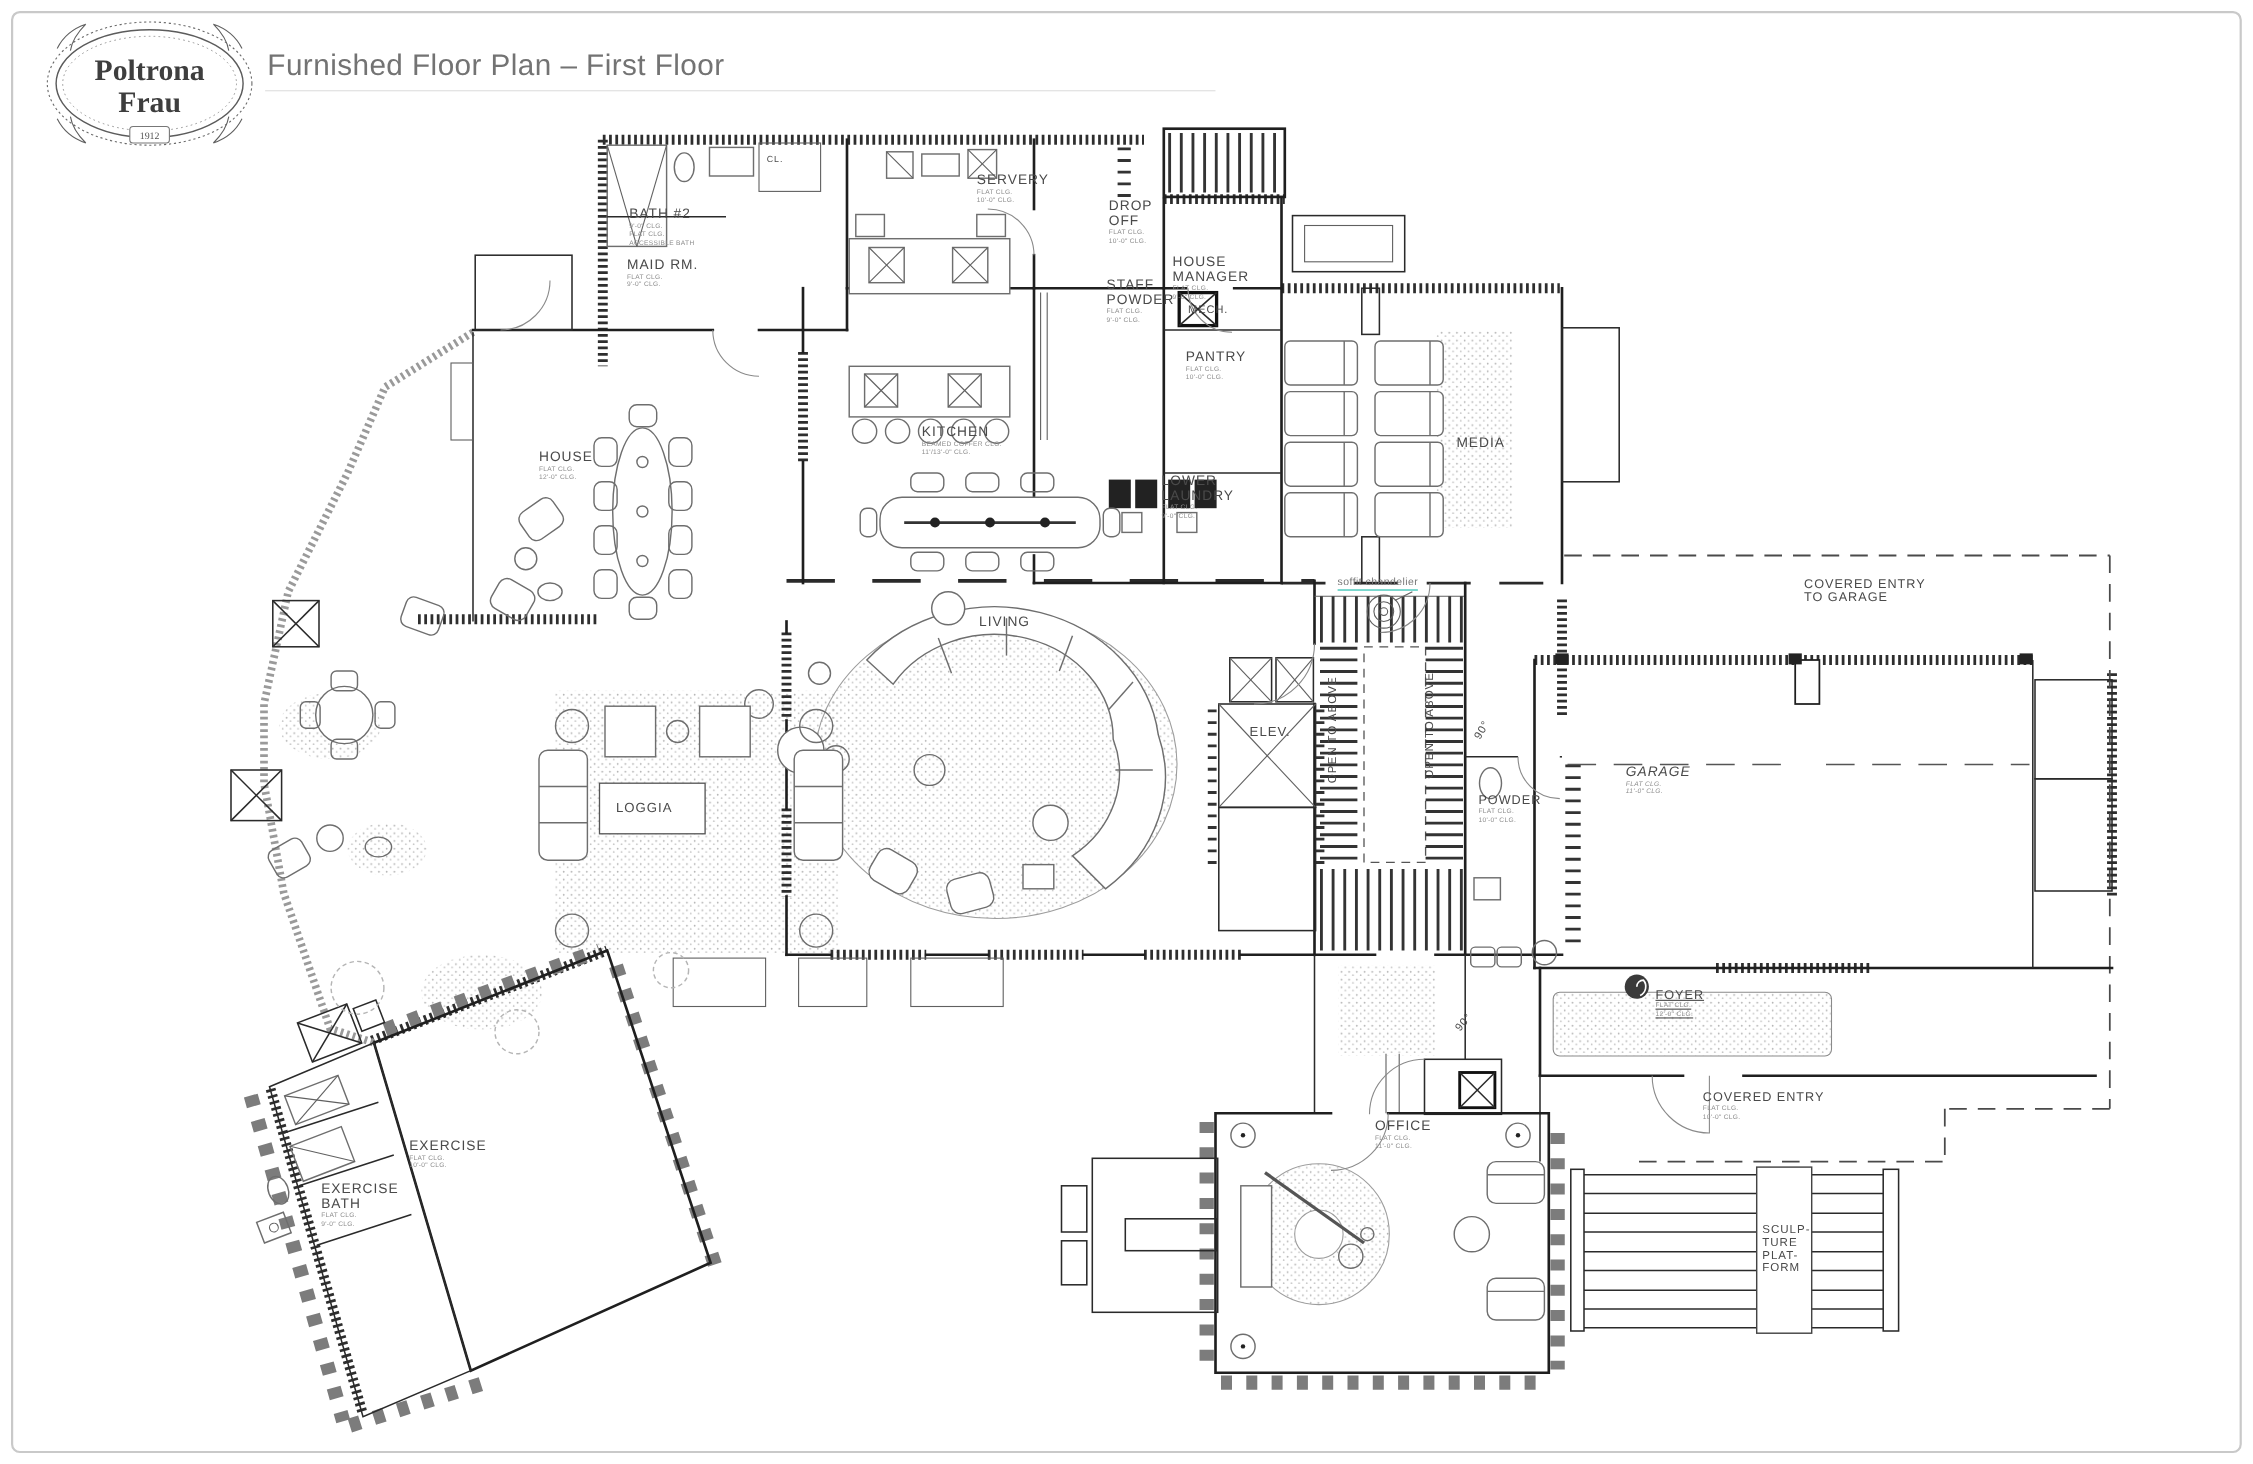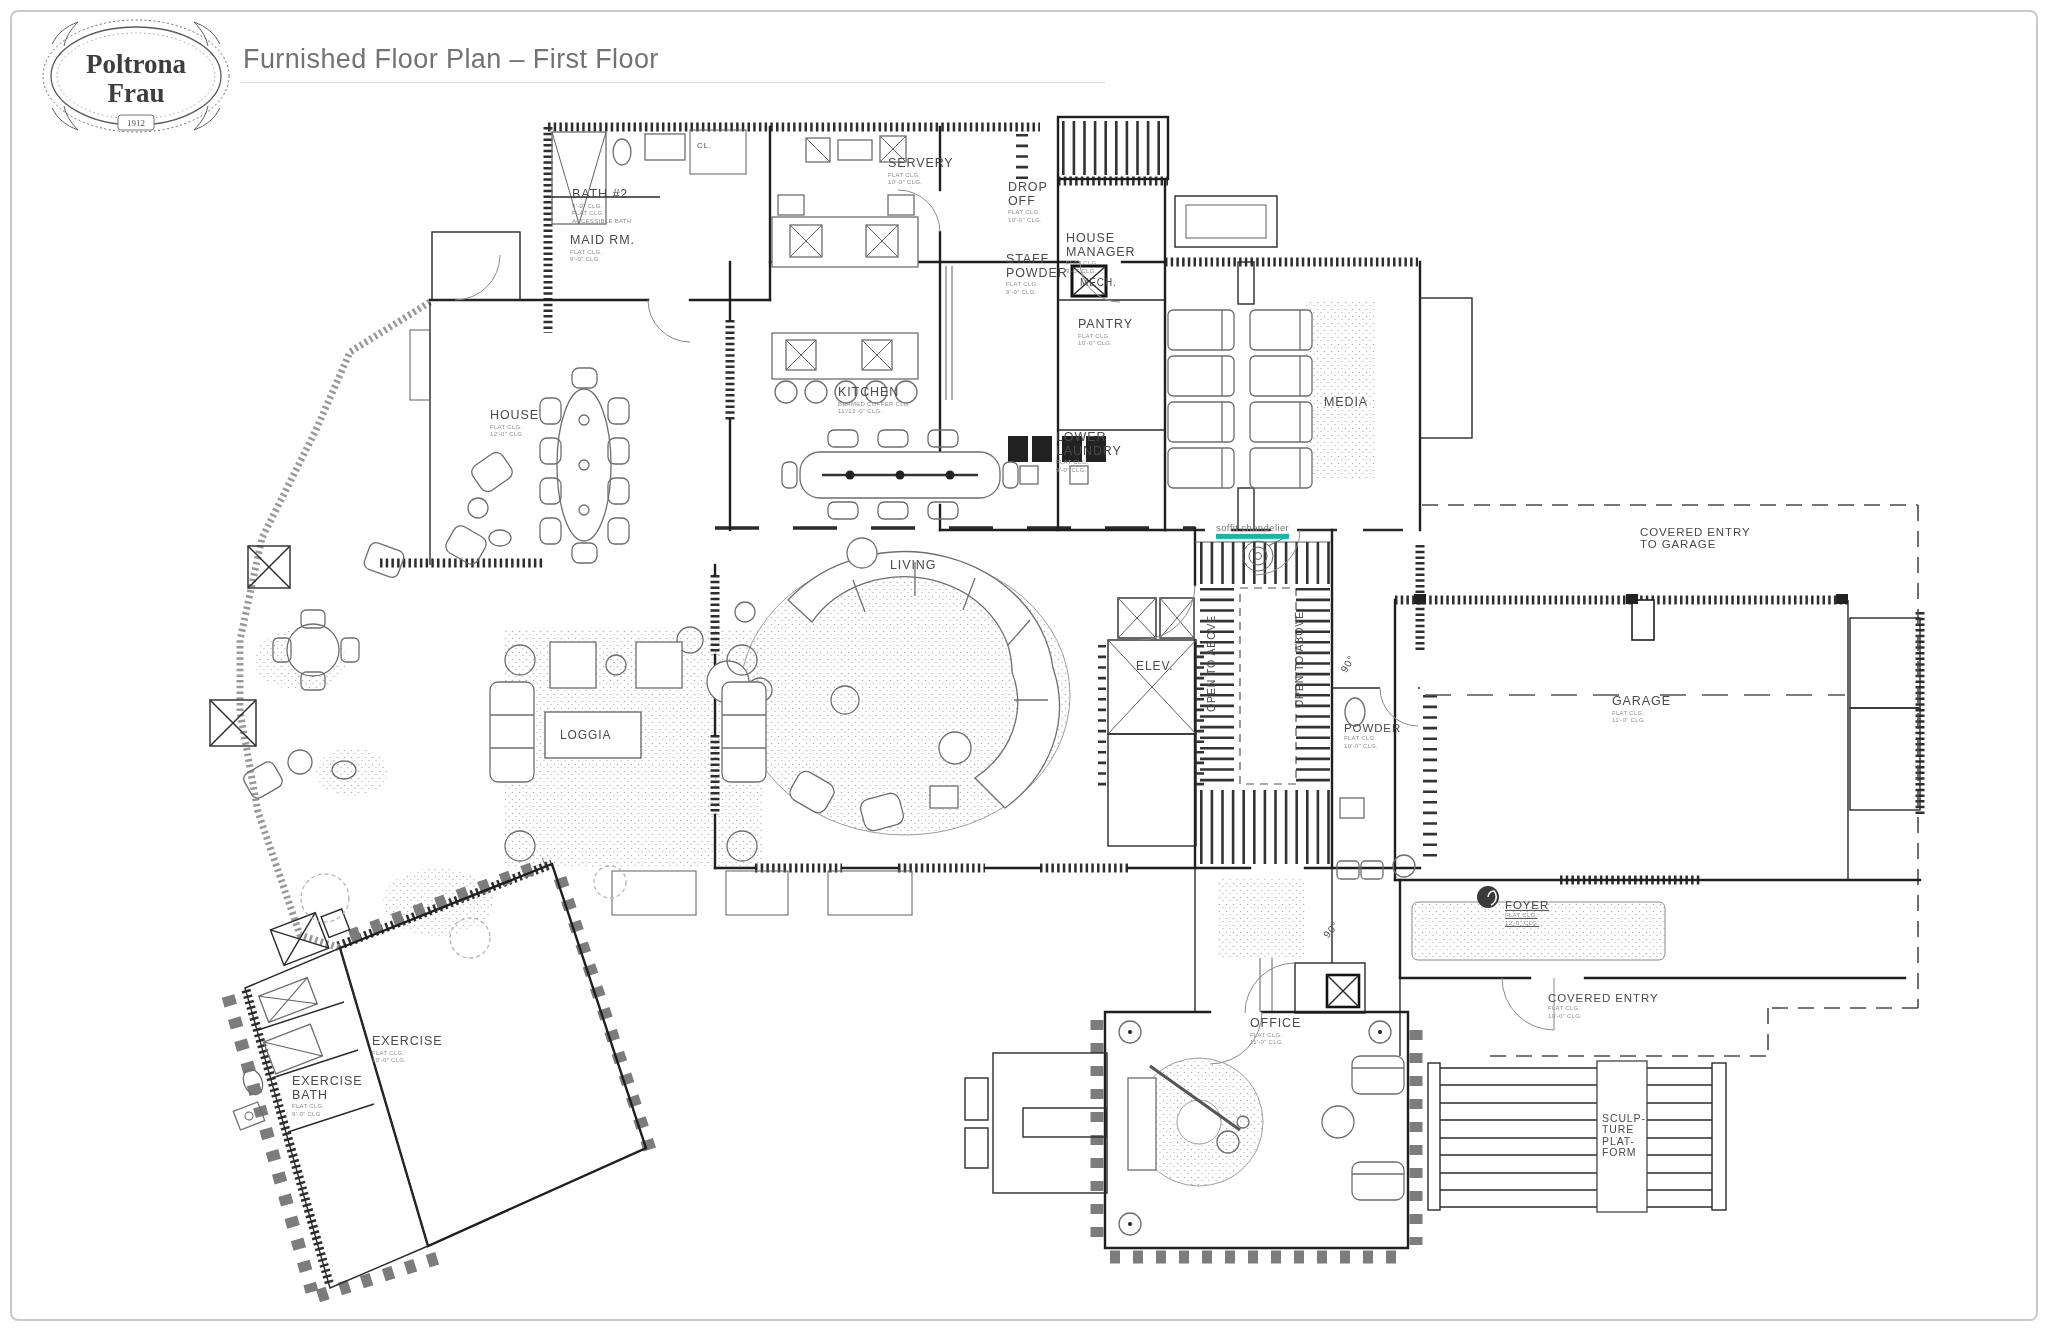--- a/index.html
+++ b/index.html
@@ -10,21 +10,21 @@
   .logo{position:absolute;left:38px;top:16px;width:196px;height:126px;}
   .title{position:absolute;left:243px;top:44px;font-size:27px;color:#737373;
          letter-spacing:.4px;font-weight:400;margin:0;}
   .title-rule{position:absolute;left:241px;top:82px;width:864px;border-bottom:1.5px solid #dedede;}
   
   .plan{position:absolute;inset:0;}
   #plan-svg{position:absolute;left:0;top:0;}
   .plan-label{position:absolute;translate:0 -50%;transform-origin:left center;
       color:#4a4a4a;font-size:12.5px;line-height:1.08;letter-spacing:.9px;white-space:nowrap;}
   .plan-label .sub{font-size:6px;color:#8d8d8d;letter-spacing:.3px;margin-top:1px;line-height:1.15;}
-  .annot{color:#767676;border-bottom:5px solid #14b8a6;letter-spacing:.4px;padding-bottom:1px;}
+  .annot{color:#767676;border-bottom:1px solid #14b8a6;letter-spacing:.4px;padding-bottom:1px;}
   
   .w{stroke:#1f1f1f;stroke-width:2.4;fill:none;stroke-linecap:square}
   .w1{stroke:#2a2a2a;stroke-width:1.4;fill:none}
   .thin{stroke:#606060;stroke-width:1;fill:none}
   .f{stroke:#6e6e6e;stroke-width:1.3;fill:#fff}
   .fn{stroke:#6e6e6e;stroke-width:1.3;fill:none}
   .hatch{stroke:#2e2e2e;stroke-width:9;stroke-dasharray:2.5 3.2;fill:none}
   .hatchg{stroke:#9a9a9a;stroke-width:7;stroke-dasharray:2.5 3.2;fill:none}
   .pav{stroke:#7c7c7c;stroke-width:13;stroke-dasharray:10 13;fill:none}
   .dash{stroke:#4a4a4a;stroke-width:1.6;stroke-dasharray:16 10;fill:none}
@@ -570,21 +570,21 @@
         <div>OPEN TO ABOVE</div>
       </div>
       <div class="plan-label" style="left: 1300px; top: 708px; font-size: 10.5px; transform: rotate(-90deg);">
         <div>OPEN TO ABOVE</div>
       </div>
       <div class="plan-label" style="left: 1344px; top: 736px; font-size: 11.5px;">
         <div>POWDER</div>
         <div class="sub">FLAT CLG.</div>
         <div class="sub">10'-0" CLG.</div>
       </div>
-      <div class="plan-label" style="left: 1612px; top: 710px;">
+      <div class="plan-label" style="left: 1478px; top: 710px; font-style: italic;">
         <div>GARAGE</div>
         <div class="sub">FLAT CLG.</div>
         <div class="sub">11'-0" CLG.</div>
       </div>
       <div class="plan-label" style="left: 1640px; top: 538px; font-size: 11.5px;">
         <div>COVERED ENTRY</div>
         <div>TO GARAGE</div>
       </div>
       <div class="plan-label" style="left: 1505px; top: 913px; font-size: 11.5px; text-decoration: underline;">
         <div>FOYER</div>

